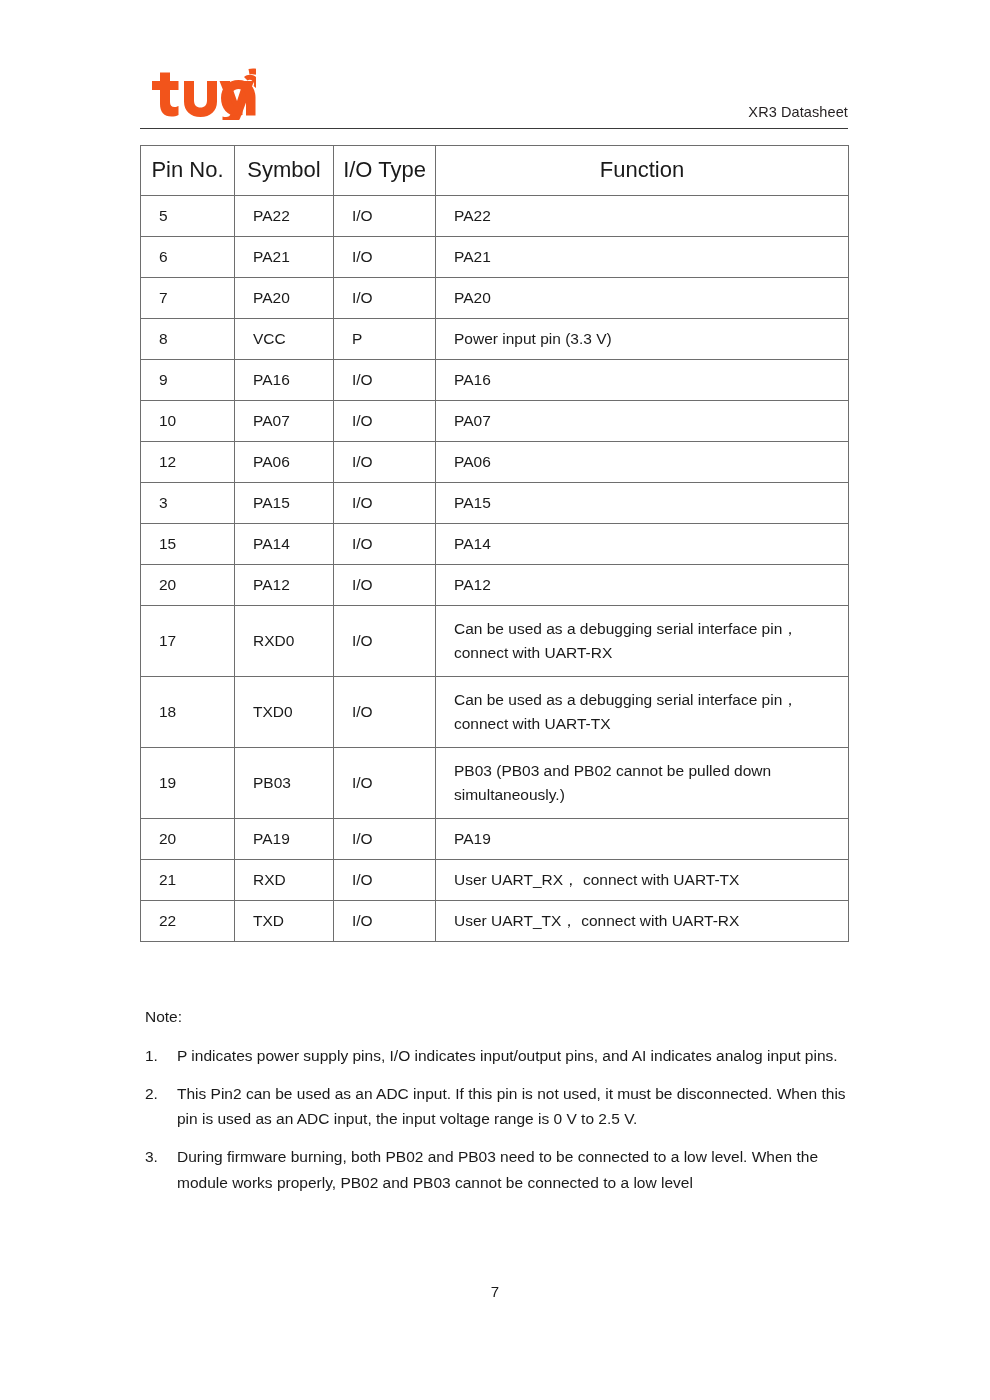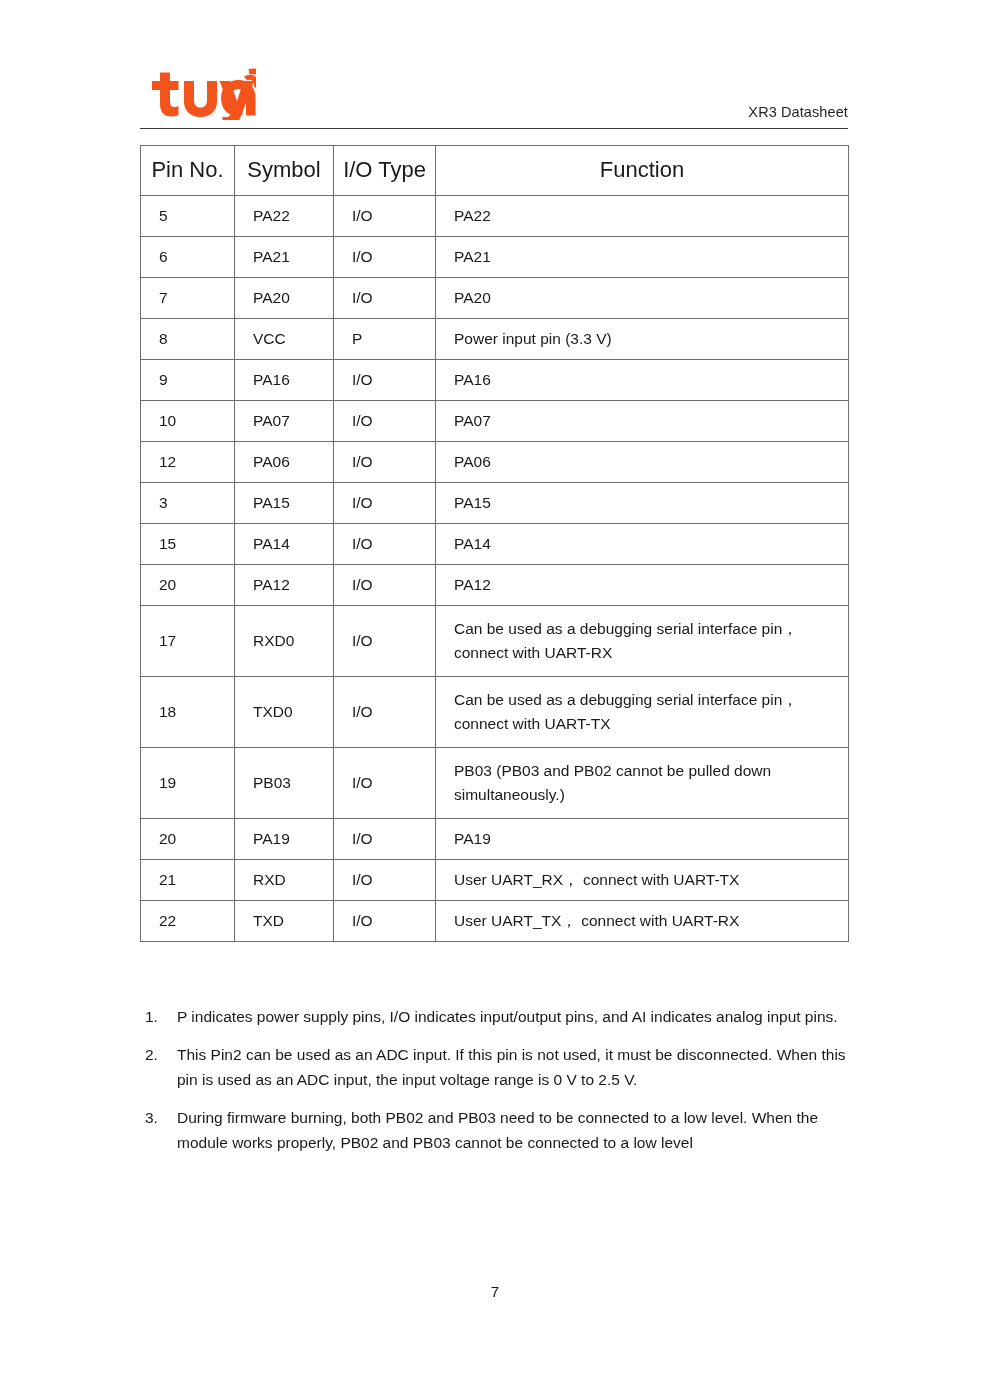--- a/index.html
+++ b/index.html
@@ -312,20 +312,21 @@
           <td>TXD</td>
           <td>I/O</td>
           <td class="func-cell">
             <span class="line">User UART_TX， connect with UART-RX</span>
           </td>
         </tr>
       </tbody>
   </table>
 
   <div class="notes">
+    <div class="notes-label">Note:</div>
     <div id="notes-list">
         <div class="note-item">
           <div class="note-num">1.</div>
           <div class="note-text">P indicates power supply pins, I/O indicates input/output pins, and AI indicates analog input pins.</div>
         </div>
         <div class="note-item">
           <div class="note-num">2.</div>
           <div class="note-text">This Pin2 can be used as an ADC input. If this pin is not used, it must be disconnected. When this pin is used as an ADC input, the input voltage range is 0 V to 2.5 V.</div>
         </div>
         <div class="note-item">

